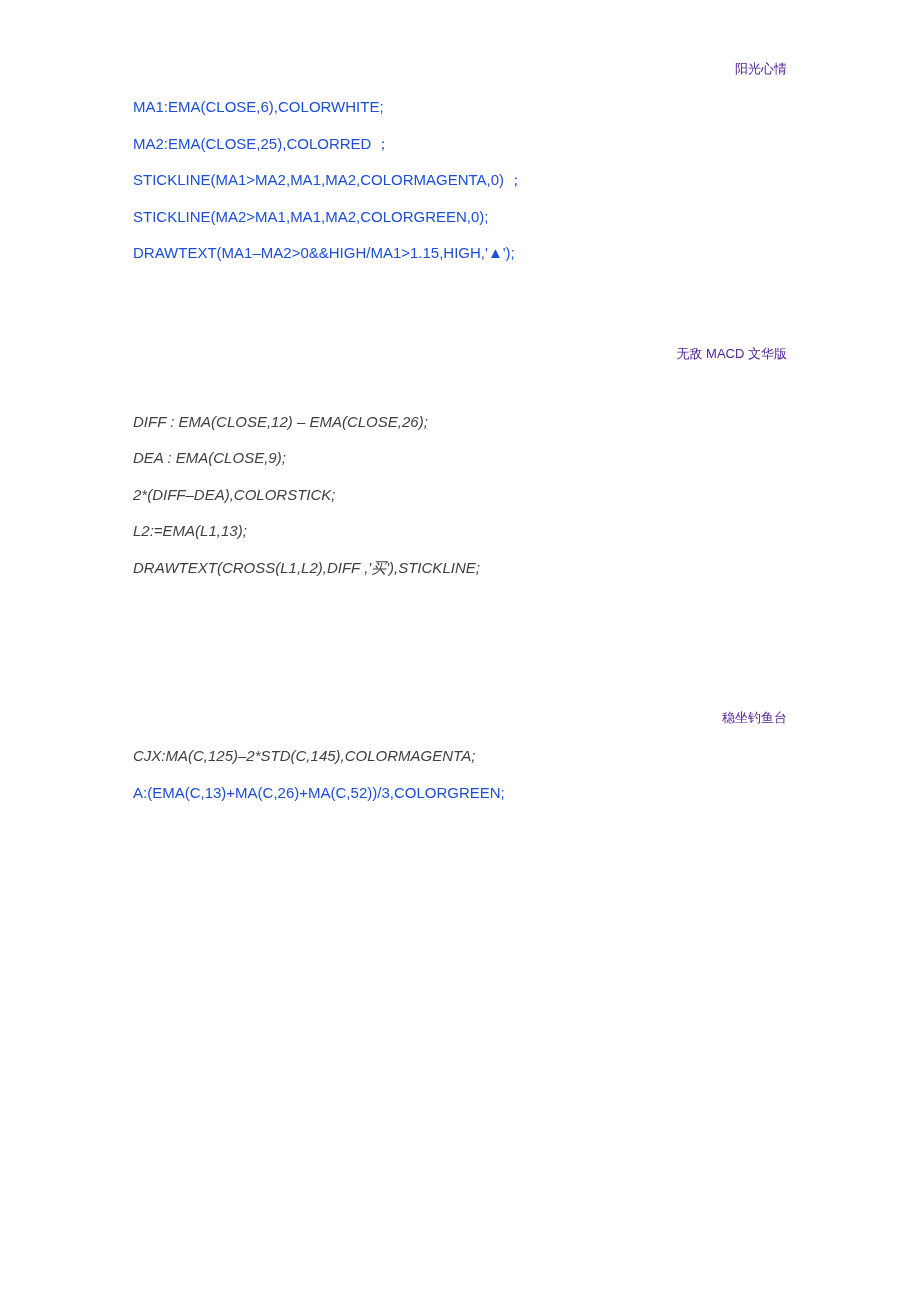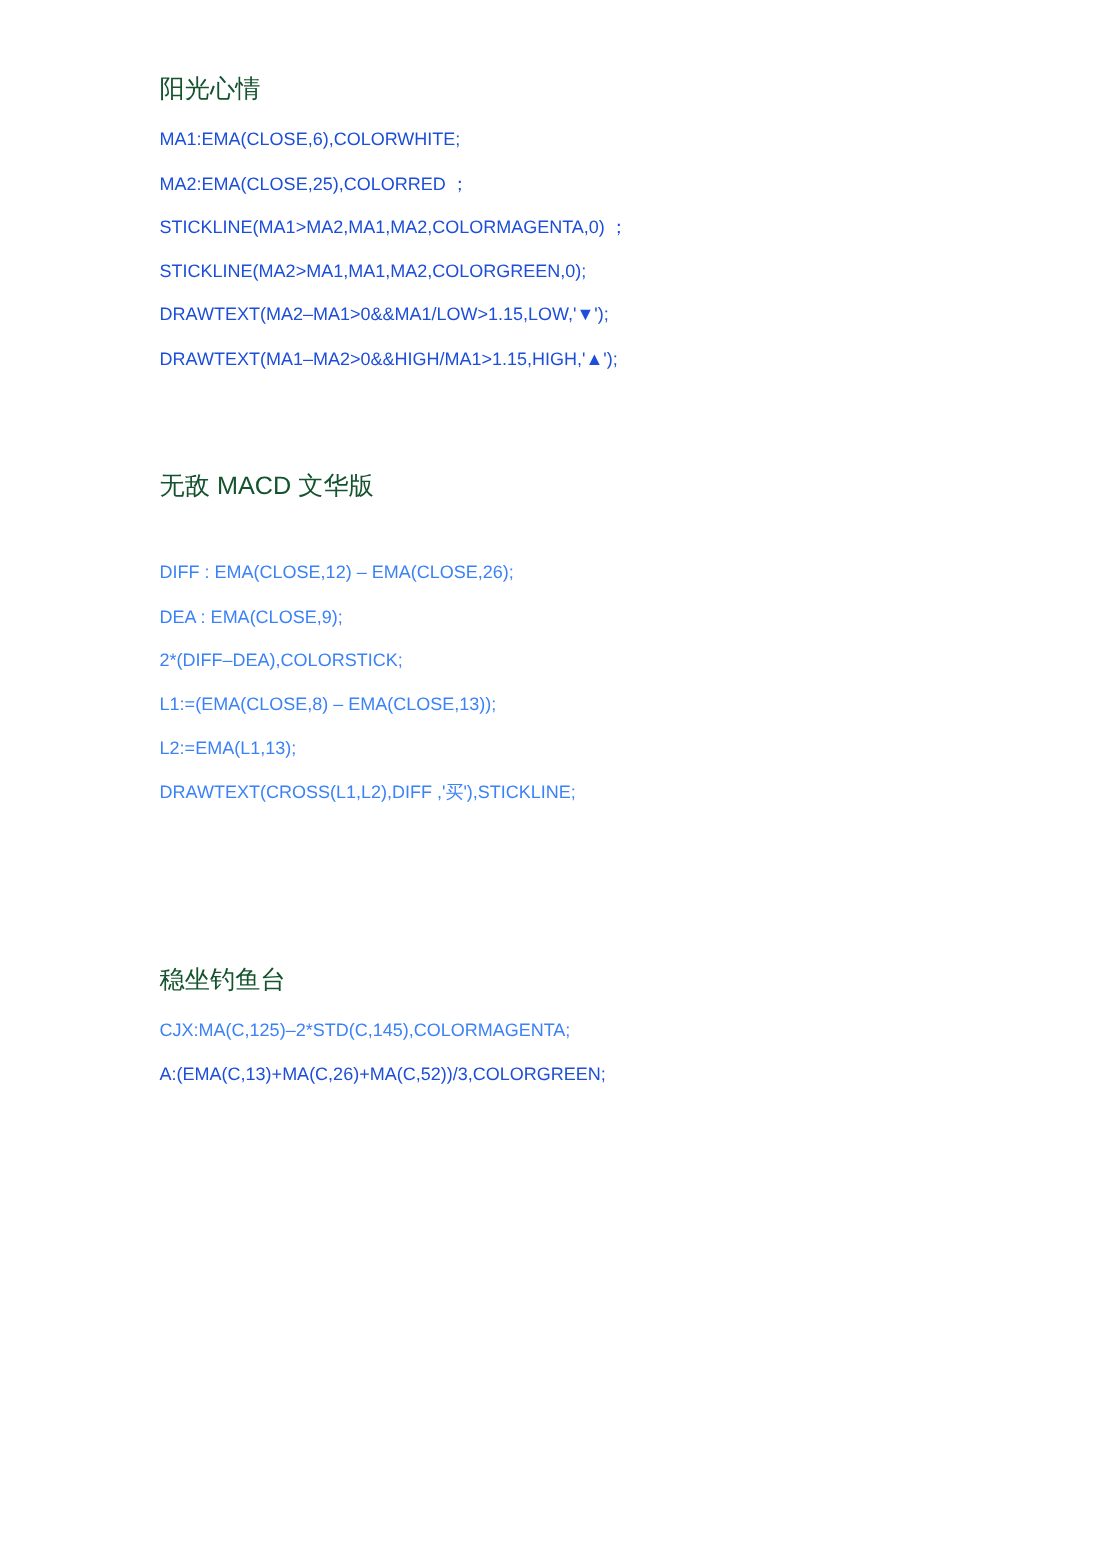--- a/index.html
+++ b/index.html
@@ -13,66 +13,66 @@
       font-size: 15px;
       color: #000000;
       width: 920px;
       min-height: 1302px;
       padding: 60px 133px;
     }
     .section {
       margin-bottom: 30px;
     }
     .section-title {
-      color: #14532d;
-      font-size: 21px;
+      color: #4c1d95;
+      font-size: 13px;
       margin-bottom: 18px;
+      text-align: right;
     }
     .code-line {
       margin-bottom: 14px;
       line-height: 1.5;
       font-size: 15px;
     }
     .blue {
       color: #1d4ed8;
     }
     .magenta {
-      color: #3b82f6;
+      color: #404040;
+      font-style: italic;
     }
     .spacer {
       height: 30px;
     }
     .spacer-lg {
       height: 50px;
     }
   </style>
 </head>
 <body>
 
 <div>
 
   <div class="section">
     <div class="section-title">阳光心情</div>
     <div class="code-line blue">MA1:EMA(CLOSE,6),COLORWHITE;</div>
     <div class="code-line blue">MA2:EMA(CLOSE,25),COLORRED ；</div>
     <div class="code-line blue">STICKLINE(MA1&gt;MA2,MA1,MA2,COLORMAGENTA,0) ；</div>
     <div class="code-line blue">STICKLINE(MA2&gt;MA1,MA1,MA2,COLORGREEN,0);</div>
-    <div class="code-line blue">DRAWTEXT(MA2–MA1&gt;0&amp;&amp;MA1/LOW&gt;1.15,LOW,'▼');</div>
     <div class="code-line blue">DRAWTEXT(MA1–MA2&gt;0&amp;&amp;HIGH/MA1&gt;1.15,HIGH,'▲');</div>
   </div>
 
   <div class="spacer-lg"></div>
 
   <div class="section">
     <div class="section-title">无敌 MACD 文华版</div>
     <div class="spacer"></div>
     <div class="code-line magenta">DIFF : EMA(CLOSE,12) – EMA(CLOSE,26);</div>
     <div class="code-line magenta">DEA    : EMA(CLOSE,9);</div>
     <div class="code-line magenta">2*(DIFF–DEA),COLORSTICK;</div>
-    <div class="code-line magenta">L1:=(EMA(CLOSE,8) – EMA(CLOSE,13));</div>
     <div class="code-line magenta">L2:=EMA(L1,13);</div>
     <div class="code-line magenta">DRAWTEXT(CROSS(L1,L2),DIFF ,'买'),STICKLINE;</div>
   </div>
 
   <div class="spacer-lg"></div>
   <div class="spacer-lg"></div>
 
   <div class="section">
     <div class="section-title">稳坐钓鱼台</div>
     <div class="code-line magenta">CJX:MA(C,125)–2*STD(C,145),COLORMAGENTA;</div>

